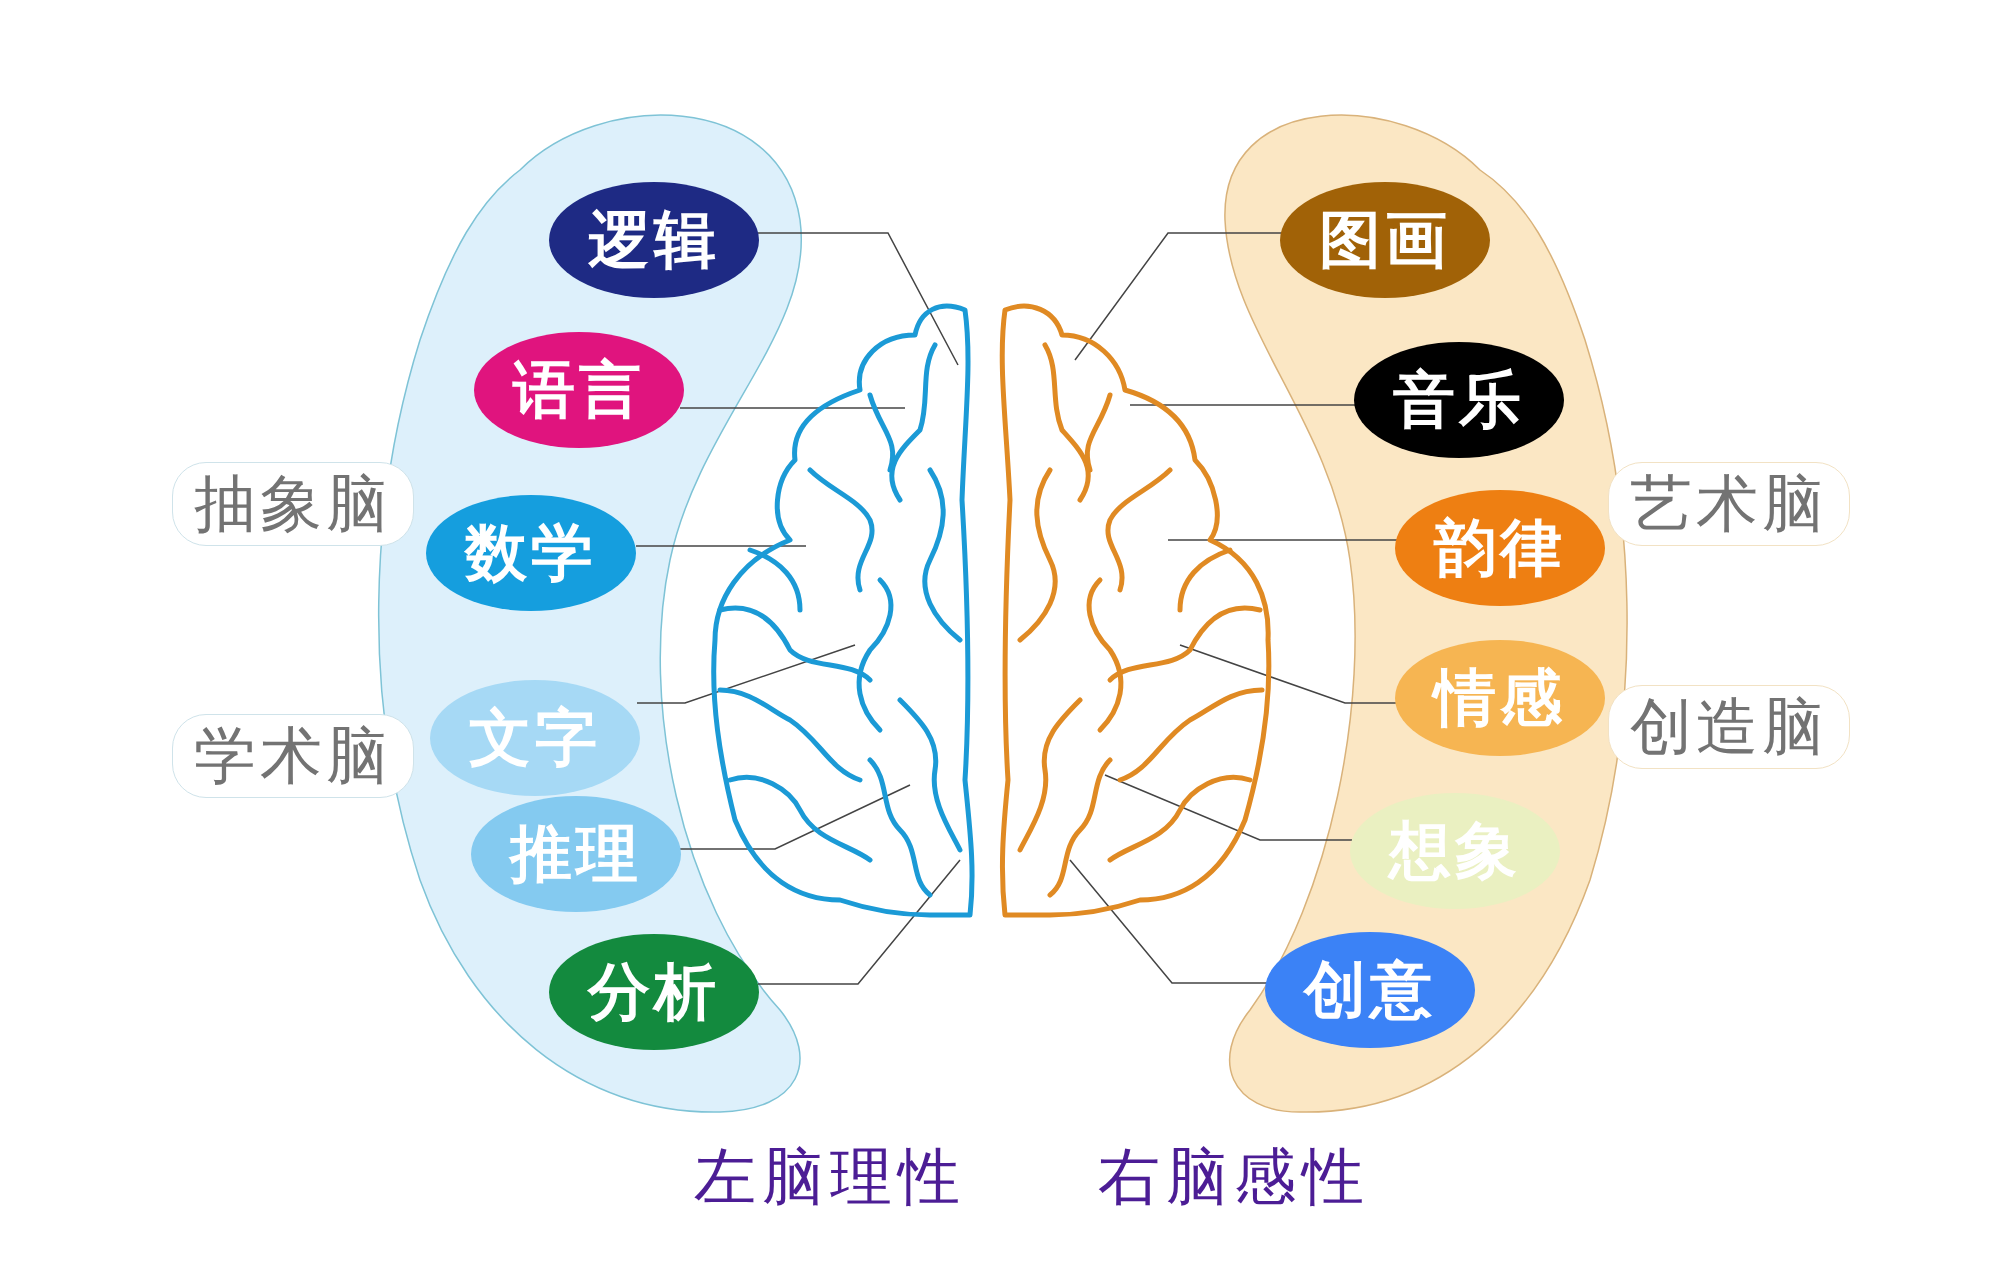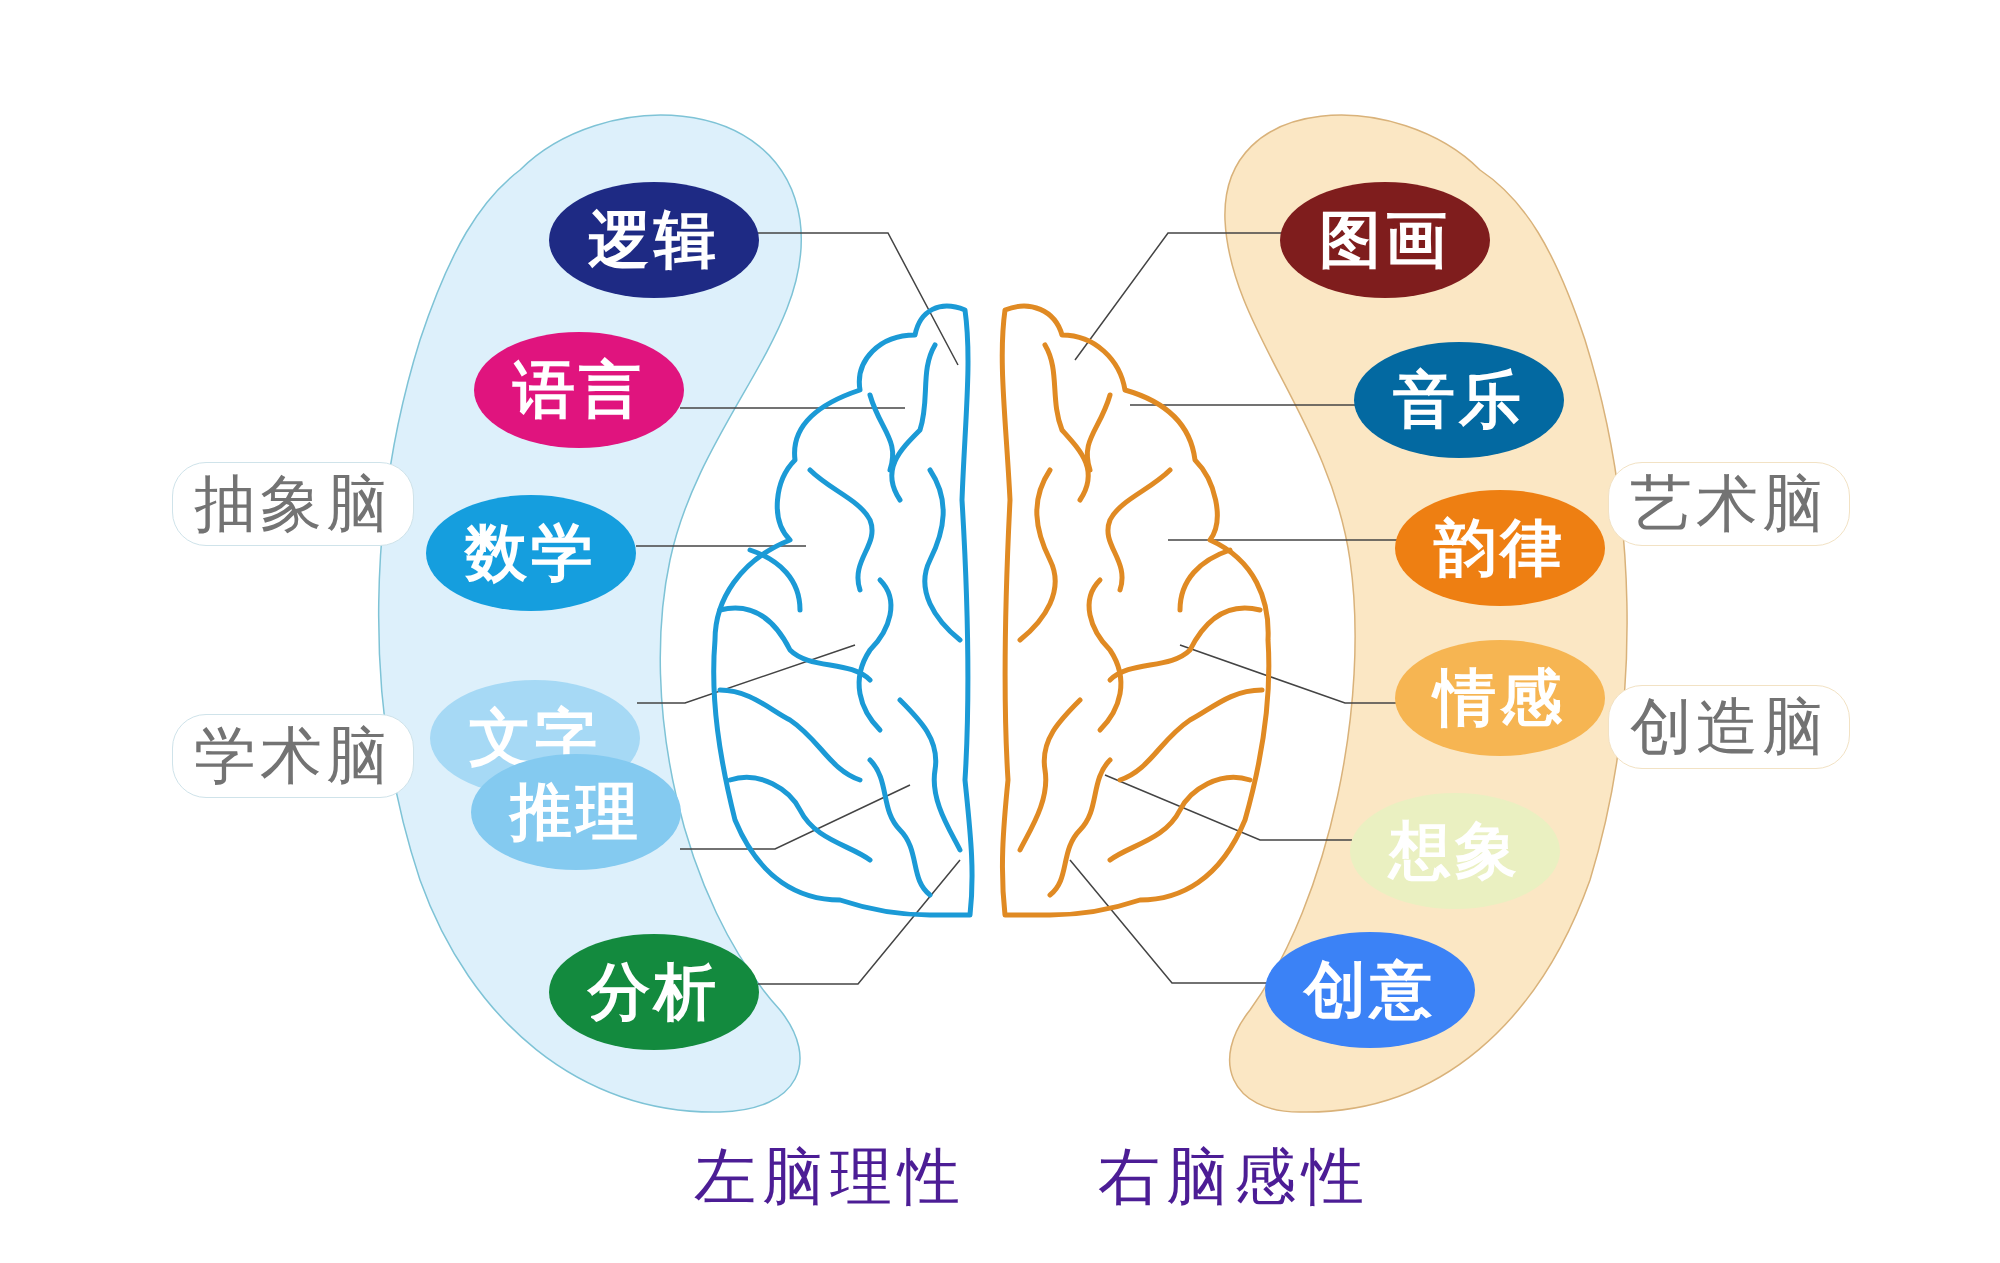--- a/index.html
+++ b/index.html
@@ -65,25 +65,25 @@
     <path d="M 1250 780 C 1220 770, 1190 790, 1180 810 C 1165 840, 1130 845, 1110 860"></path>
     <path d="M 1110 760 C 1090 780, 1100 810, 1080 830 C 1060 850, 1070 880, 1050 895"></path>
     <path d="M 1230 550 C 1200 560, 1180 580, 1180 610"></path>
   </g>
 </svg>
 
 <div class="bubble" style="left: 549px; top: 182px; width: 210px; height: 116px; background: rgb(30, 42, 132);">逻辑</div>
 <div class="bubble" style="left: 474px; top: 332px; width: 210px; height: 116px; background: rgb(224, 20, 126);">语言</div>
 <div class="bubble" style="left: 426px; top: 495px; width: 210px; height: 116px; background: rgb(21, 158, 222);">数学</div>
 <div class="bubble" style="left: 430px; top: 680px; width: 210px; height: 116px; background: rgb(166, 217, 245);">文字</div>
-<div class="bubble" style="left: 471px; top: 754px; width: 210px; height: 116px; background: rgb(132, 202, 240);">推理</div>
+<div class="bubble" style="left: 471px; top: 796px; width: 210px; height: 116px; background: rgb(132, 202, 240);">推理</div>
 <div class="bubble" style="left: 549px; top: 934px; width: 210px; height: 116px; background: rgb(19, 138, 62);">分析</div>
 
-<div class="bubble" style="left: 1280px; top: 182px; width: 210px; height: 116px; background: #7f1d1d;">图画</div>
-<div class="bubble" style="left: 1354px; top: 342px; width: 210px; height: 116px; background: #0369a1;">音乐</div>
+<div class="bubble" style="left: 1280px; top: 182px; width: 210px; height: 116px; background: #a16207;">图画</div>
+<div class="bubble" style="left: 1354px; top: 342px; width: 210px; height: 116px; background: #000000;">音乐</div>
 <div class="bubble" style="left: 1395px; top: 490px; width: 210px; height: 116px; background: rgb(238, 127, 18);">韵律</div>
 <div class="bubble" style="left: 1395px; top: 640px; width: 210px; height: 116px; background: rgb(246, 181, 82);">情感</div>
 <div class="bubble" style="left: 1350px; top: 793px; width: 210px; height: 116px; background: rgb(234, 240, 193);">想象</div>
 <div class="bubble" style="left: 1265px; top: 932px; width: 210px; height: 116px; background: #3b82f6;">创意</div>
 
 <div class="side-label" style="left:172px;top:462px;width:240px;height:82px;">抽象脑</div>
 <div class="side-label" style="left:172px;top:685px;width:240px;height:82px;margin-top:29px;">学术脑</div>
 <div class="side-label right" style="left:1608px;top:462px;width:240px;height:82px;">艺术脑</div>
 <div class="side-label right" style="left:1608px;top:685px;width:240px;height:82px;">创造脑</div>
 

